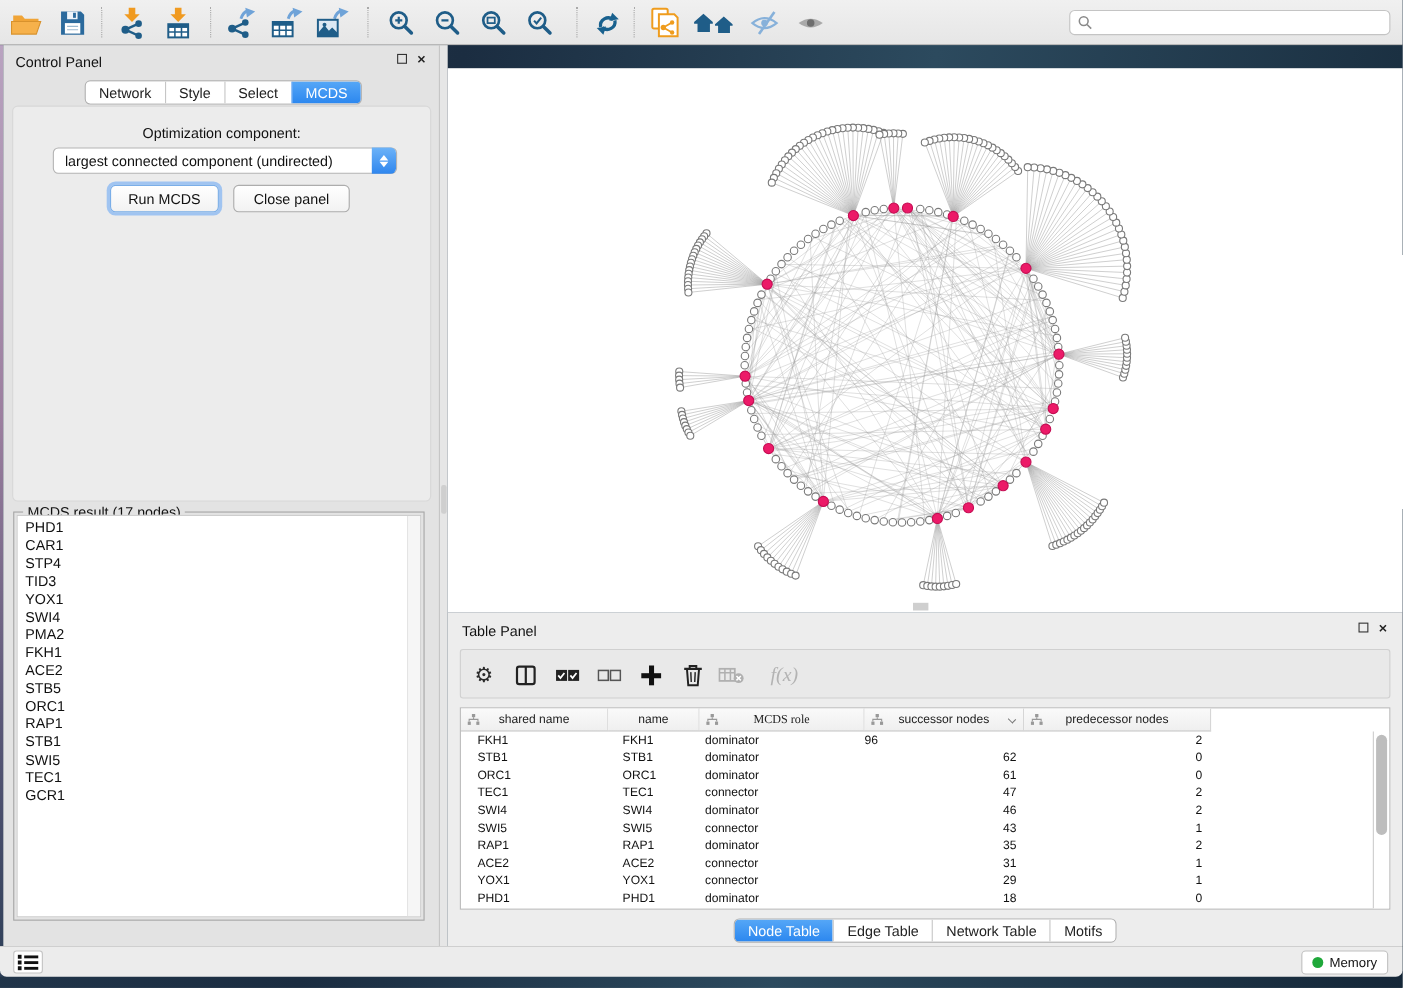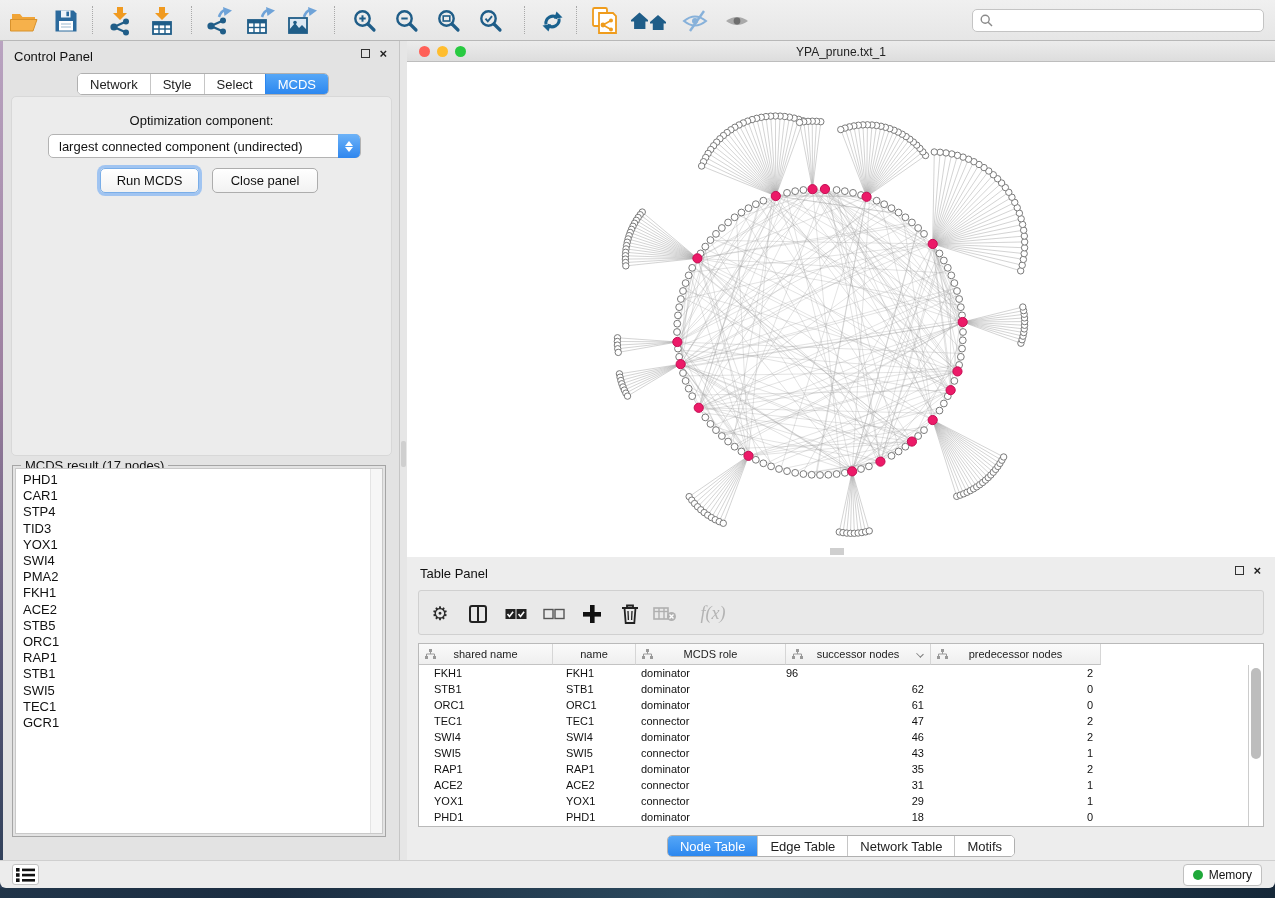--- a/index.html
+++ b/index.html
@@ -340,26 +340,20 @@
         <div id="mcds-scroll"></div>
       </div>
     </div>
   </div>
 
   <div id="v-splitter">
     <div id="v-handle"></div>
   </div>
 
   <div id="net-win">
-    <div id="net-titlebar">
-      <span class="tl" style="left:12px;background:#ff6058"></span>
-      <span class="tl" style="left:30px;background:#ffbd2e"></span>
-      <span class="tl" style="left:48px;background:#28ca41"></span>
-      <div id="net-title">YPA_prune.txt_1</div>
-    </div>
     <div id="net-canvas">
       <svg id="net-svg" width="868" height="495" viewBox="0 0 868 495">
           <g>
             <line x1="504.9186281851751" y1="379.54435536601386" x2="271.10726926684714" y2="287.76099561085977" stroke="#9b9b9b" stroke-width="0.7" opacity="0.4"></line>
             <line x1="270.34834081284515" y1="279.97517574540996" x2="367.7144475605169" y2="405.64003369304663" stroke="#9b9b9b" stroke-width="0.7" opacity="0.4"></line>
             <line x1="341.5" y1="393.84163274117475" x2="359.8852321948578" y2="402.76980620986774" stroke="#9b9b9b" stroke-width="0.7" opacity="0.4"></line>
             <line x1="525.6855377657613" y1="358.0395909715691" x2="495.7223767169764" y2="153.35520418683635" stroke="#9b9b9b" stroke-width="0.7" opacity="0.4"></line>
             <line x1="368.8105698043825" y1="133.99891816979303" x2="434.2021191910976" y2="128.58051710670665" stroke="#9b9b9b" stroke-width="0.7" opacity="0.4"></line>
             <line x1="525.6855377657613" y1="181.9604090284309" x2="555.9751501831311" y2="272.6657888346786" stroke="#9b9b9b" stroke-width="0.7" opacity="0.4"></line>
             <line x1="341.5" y1="393.84163274117475" x2="345.19970847117474" y2="395.9052042951613" stroke="#9b9b9b" stroke-width="0.7" opacity="0.4"></line>
@@ -1102,21 +1096,21 @@
                 <rect x="0" y="7" width="3" height="3"></rect>
                 <rect x="8" y="7" width="3" height="3"></rect>
               </g>
               <path d="M5.5 3v2M1.5 7V5h8v2" fill="none" stroke="#999" stroke-width="1"></path>
             </svg>
             <span>shared name</span>
           </div>
           <div class="th" style="width: 83px;">
             <span>name</span>
           </div>
-          <div class="th" style="width: 150px;">
+          <div class="th" style="width: 150px; font-family: Liberation Serif, serif;">
             <svg width="11" height="11" viewBox="0 0 11 11" class="oc">
               <g fill="#999">
                 <rect x="4" y="0" width="3" height="3"></rect>
                 <rect x="0" y="7" width="3" height="3"></rect>
                 <rect x="8" y="7" width="3" height="3"></rect>
               </g>
               <path d="M5.5 3v2M1.5 7V5h8v2" fill="none" stroke="#999" stroke-width="1"></path>
             </svg>
             <span>MCDS role</span>
           </div>

